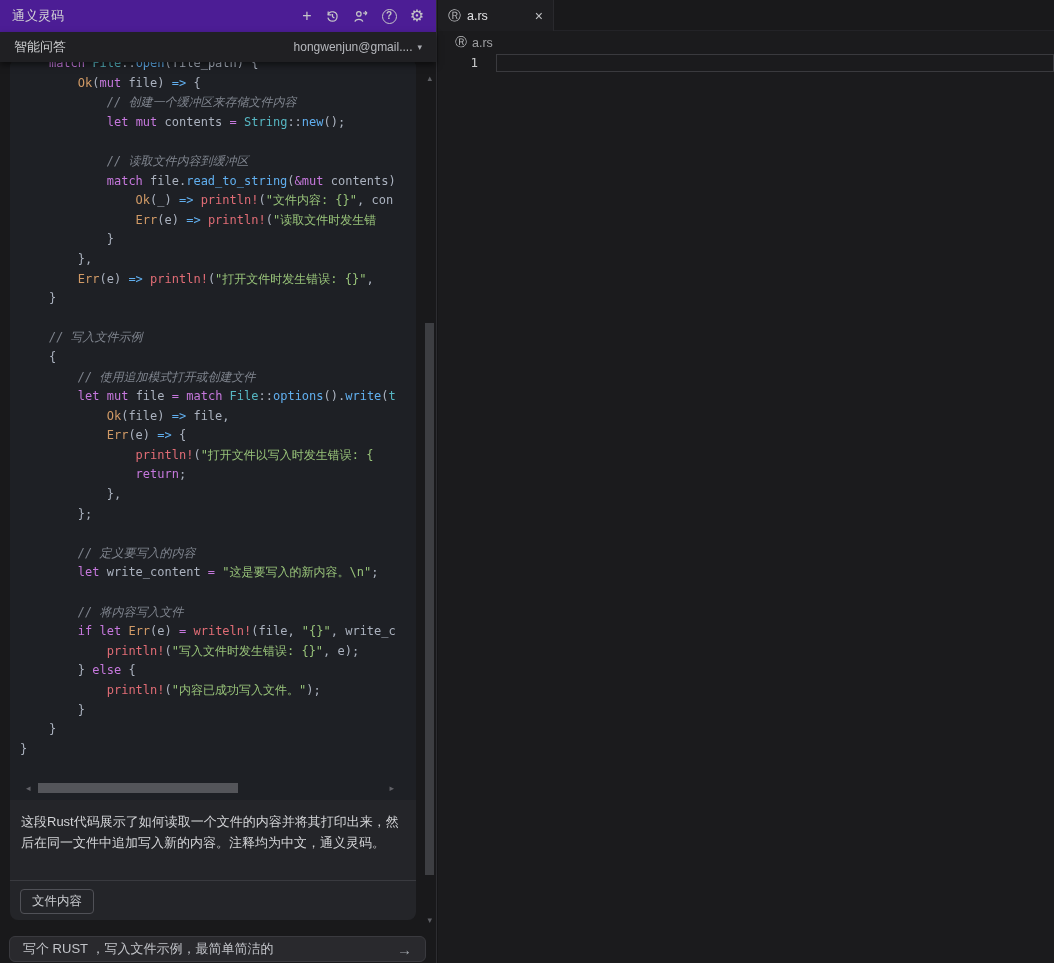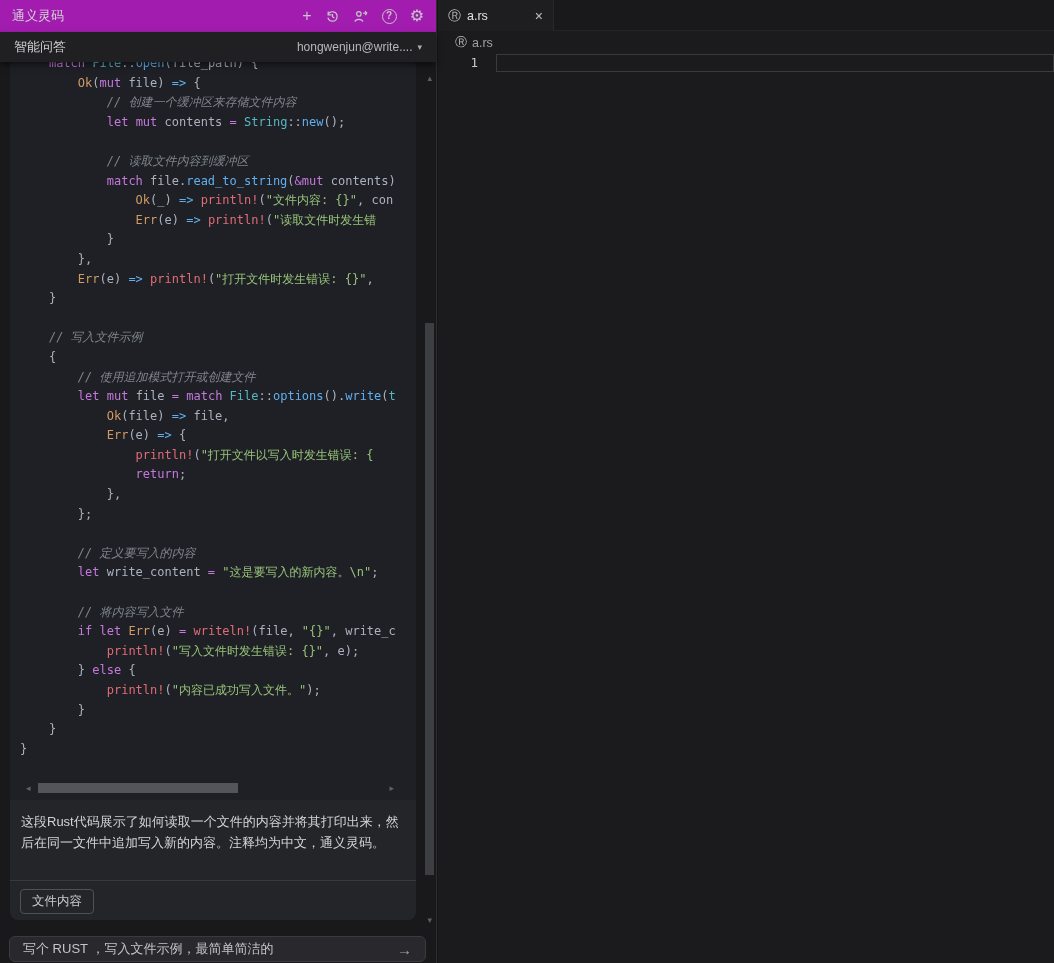--- a/index.html
+++ b/index.html
@@ -2,21 +2,21 @@
 <html><head>
 <meta charset="utf-8">
 <style>
   * { margin:0; padding:0; box-sizing:border-box; }
   html,body { width:1054px; height:963px; background:#161618; overflow:hidden;
               font-family:"Liberation Sans","DejaVu Sans",sans-serif; }
 
   
   .chat-panel { position:absolute; left:0; top:0; width:437px; height:963px;
                 background:#19191b; border-right:1px solid #2d2d31; }
-  .title-bar { height:32px; background:#a21caf; display:flex; align-items:center;
+  .title-bar { height:32px; background:#4c1d95; display:flex; align-items:center;
                padding:0 12px; }
   .title-bar .title { font-size:13px; color:#d2d3d5; }
   .title-icons { margin-left:auto; display:flex; align-items:center; gap:13px; }
   .ticon { color:#c5c6c8; font-size:16px; line-height:16px; cursor:pointer;
            display:inline-flex; align-items:center; justify-content:center; }
   .ticon.help { width:15px; height:15px; border:1.4px solid #c5c6c8; border-radius:50%;
                 font-size:10px; font-weight:bold; }
   .qa-header { height:30px; background:#202023; display:flex; align-items:center;
                padding:7px 14px; position:relative; z-index:3;
                box-shadow:0 3px 6px rgba(0,0,0,.5); }
@@ -100,21 +100,21 @@
         </svg>
       </span>
       <span class="ticon help">?</span>
       <span class="ticon">⚙</span>
     </div>
   </div>
 
   <div class="qa-header">
     <span class="qa-title">智能问答</span>
     <span class="account">
-      <span>hongwenjun@write....</span>
+      <span>hongwenjun@gmail....</span>
       <span class="caret">▾</span>
     </span>
   </div>
 
   <div class="chat-scroll">
     <div class="message-card">
 
       <div class="code-area">
         <div class="code-pre"><div class="cl"><span class="tk-p" style="color: rgb(171, 178, 191);">    </span><span class="tk-k" style="color: rgb(198, 120, 221);">match</span><span class="tk-p" style="color: rgb(171, 178, 191);"> </span><span class="tk-t" style="color: rgb(86, 182, 194);">File</span><span class="tk-p" style="color: rgb(171, 178, 191);">::</span><span class="tk-f" style="color: rgb(97, 175, 239);">open</span><span class="tk-p" style="color: rgb(171, 178, 191);">(file_path) {</span></div><div class="cl"><span class="tk-p" style="color: rgb(171, 178, 191);">        </span><span class="tk-o" style="color: rgb(209, 154, 102);">Ok</span><span class="tk-p" style="color: rgb(171, 178, 191);">(</span><span class="tk-k" style="color: rgb(198, 120, 221);">mut</span><span class="tk-p" style="color: rgb(171, 178, 191);"> file) </span><span class="tk-a" style="color: rgb(97, 175, 239);">=&gt;</span><span class="tk-p" style="color: rgb(171, 178, 191);"> {</span></div><div class="cl"><span class="tk-p" style="color: rgb(171, 178, 191);">            </span><span class="tk-c" style="color: rgb(127, 132, 142);">// 创建一个缓冲区来存储文件内容</span></div><div class="cl"><span class="tk-p" style="color: rgb(171, 178, 191);">            </span><span class="tk-k" style="color: rgb(198, 120, 221);">let</span><span class="tk-p" style="color: rgb(171, 178, 191);"> </span><span class="tk-k" style="color: rgb(198, 120, 221);">mut</span><span class="tk-p" style="color: rgb(171, 178, 191);"> contents </span><span class="tk-k" style="color: rgb(198, 120, 221);">=</span><span class="tk-p" style="color: rgb(171, 178, 191);"> </span><span class="tk-t" style="color: rgb(86, 182, 194);">String</span><span class="tk-p" style="color: rgb(171, 178, 191);">::</span><span class="tk-f" style="color: rgb(97, 175, 239);">new</span><span class="tk-p" style="color: rgb(171, 178, 191);">();</span></div><div class="cl">&nbsp;</div><div class="cl"><span class="tk-p" style="color: rgb(171, 178, 191);">            </span><span class="tk-c" style="color: rgb(127, 132, 142);">// 读取文件内容到缓冲区</span></div><div class="cl"><span class="tk-p" style="color: rgb(171, 178, 191);">            </span><span class="tk-k" style="color: rgb(198, 120, 221);">match</span><span class="tk-p" style="color: rgb(171, 178, 191);"> file.</span><span class="tk-f" style="color: rgb(97, 175, 239);">read_to_string</span><span class="tk-p" style="color: rgb(171, 178, 191);">(</span><span class="tk-k" style="color: rgb(198, 120, 221);">&amp;mut</span><span class="tk-p" style="color: rgb(171, 178, 191);"> contents)</span></div><div class="cl"><span class="tk-p" style="color: rgb(171, 178, 191);">                </span><span class="tk-o" style="color: rgb(209, 154, 102);">Ok</span><span class="tk-p" style="color: rgb(171, 178, 191);">(_) </span><span class="tk-a" style="color: rgb(97, 175, 239);">=&gt;</span><span class="tk-p" style="color: rgb(171, 178, 191);"> </span><span class="tk-m" style="color: rgb(224, 108, 117);">println!</span><span class="tk-p" style="color: rgb(171, 178, 191);">(</span><span class="tk-s" style="color: rgb(152, 195, 121);">"文件内容: {}"</span><span class="tk-p" style="color: rgb(171, 178, 191);">, con</span></div><div class="cl"><span class="tk-p" style="color: rgb(171, 178, 191);">                </span><span class="tk-o" style="color: rgb(209, 154, 102);">Err</span><span class="tk-p" style="color: rgb(171, 178, 191);">(e) </span><span class="tk-a" style="color: rgb(97, 175, 239);">=&gt;</span><span class="tk-p" style="color: rgb(171, 178, 191);"> </span><span class="tk-m" style="color: rgb(224, 108, 117);">println!</span><span class="tk-p" style="color: rgb(171, 178, 191);">(</span><span class="tk-s" style="color: rgb(152, 195, 121);">"读取文件时发生错</span></div><div class="cl"><span class="tk-p" style="color: rgb(171, 178, 191);">            }</span></div><div class="cl"><span class="tk-p" style="color: rgb(171, 178, 191);">        },</span></div><div class="cl"><span class="tk-p" style="color: rgb(171, 178, 191);">        </span><span class="tk-o" style="color: rgb(209, 154, 102);">Err</span><span class="tk-p" style="color: rgb(171, 178, 191);">(e) </span><span class="tk-a" style="color: rgb(97, 175, 239);">=&gt;</span><span class="tk-p" style="color: rgb(171, 178, 191);"> </span><span class="tk-m" style="color: rgb(224, 108, 117);">println!</span><span class="tk-p" style="color: rgb(171, 178, 191);">(</span><span class="tk-s" style="color: rgb(152, 195, 121);">"打开文件时发生错误: {}"</span><span class="tk-p" style="color: rgb(171, 178, 191);">,</span></div><div class="cl"><span class="tk-p" style="color: rgb(171, 178, 191);">    }</span></div><div class="cl">&nbsp;</div><div class="cl"><span class="tk-p" style="color: rgb(171, 178, 191);">    </span><span class="tk-c" style="color: rgb(127, 132, 142);">// 写入文件示例</span></div><div class="cl"><span class="tk-p" style="color: rgb(171, 178, 191);">    {</span></div><div class="cl"><span class="tk-p" style="color: rgb(171, 178, 191);">        </span><span class="tk-c" style="color: rgb(127, 132, 142);">// 使用追加模式打开或创建文件</span></div><div class="cl"><span class="tk-p" style="color: rgb(171, 178, 191);">        </span><span class="tk-k" style="color: rgb(198, 120, 221);">let</span><span class="tk-p" style="color: rgb(171, 178, 191);"> </span><span class="tk-k" style="color: rgb(198, 120, 221);">mut</span><span class="tk-p" style="color: rgb(171, 178, 191);"> file </span><span class="tk-k" style="color: rgb(198, 120, 221);">=</span><span class="tk-p" style="color: rgb(171, 178, 191);"> </span><span class="tk-k" style="color: rgb(198, 120, 221);">match</span><span class="tk-p" style="color: rgb(171, 178, 191);"> </span><span class="tk-t" style="color: rgb(86, 182, 194);">File</span><span class="tk-p" style="color: rgb(171, 178, 191);">::</span><span class="tk-f" style="color: rgb(97, 175, 239);">options</span><span class="tk-p" style="color: rgb(171, 178, 191);">().</span><span class="tk-f" style="color: rgb(97, 175, 239);">write</span><span class="tk-p" style="color: rgb(171, 178, 191);">(</span><span class="tk-t" style="color: rgb(86, 182, 194);">t</span></div><div class="cl"><span class="tk-p" style="color: rgb(171, 178, 191);">            </span><span class="tk-o" style="color: rgb(209, 154, 102);">Ok</span><span class="tk-p" style="color: rgb(171, 178, 191);">(file) </span><span class="tk-a" style="color: rgb(97, 175, 239);">=&gt;</span><span class="tk-p" style="color: rgb(171, 178, 191);"> file,</span></div><div class="cl"><span class="tk-p" style="color: rgb(171, 178, 191);">            </span><span class="tk-o" style="color: rgb(209, 154, 102);">Err</span><span class="tk-p" style="color: rgb(171, 178, 191);">(e) </span><span class="tk-a" style="color: rgb(97, 175, 239);">=&gt;</span><span class="tk-p" style="color: rgb(171, 178, 191);"> {</span></div><div class="cl"><span class="tk-p" style="color: rgb(171, 178, 191);">                </span><span class="tk-m" style="color: rgb(224, 108, 117);">println!</span><span class="tk-p" style="color: rgb(171, 178, 191);">(</span><span class="tk-s" style="color: rgb(152, 195, 121);">"打开文件以写入时发生错误: {</span></div><div class="cl"><span class="tk-p" style="color: rgb(171, 178, 191);">                </span><span class="tk-k" style="color: rgb(198, 120, 221);">return</span><span class="tk-p" style="color: rgb(171, 178, 191);">;</span></div><div class="cl"><span class="tk-p" style="color: rgb(171, 178, 191);">            },</span></div><div class="cl"><span class="tk-p" style="color: rgb(171, 178, 191);">        };</span></div><div class="cl">&nbsp;</div><div class="cl"><span class="tk-p" style="color: rgb(171, 178, 191);">        </span><span class="tk-c" style="color: rgb(127, 132, 142);">// 定义要写入的内容</span></div><div class="cl"><span class="tk-p" style="color: rgb(171, 178, 191);">        </span><span class="tk-k" style="color: rgb(198, 120, 221);">let</span><span class="tk-p" style="color: rgb(171, 178, 191);"> write_content </span><span class="tk-k" style="color: rgb(198, 120, 221);">=</span><span class="tk-p" style="color: rgb(171, 178, 191);"> </span><span class="tk-s" style="color: rgb(152, 195, 121);">"这是要写入的新内容。\n"</span><span class="tk-p" style="color: rgb(171, 178, 191);">;</span></div><div class="cl">&nbsp;</div><div class="cl"><span class="tk-p" style="color: rgb(171, 178, 191);">        </span><span class="tk-c" style="color: rgb(127, 132, 142);">// 将内容写入文件</span></div><div class="cl"><span class="tk-p" style="color: rgb(171, 178, 191);">        </span><span class="tk-k" style="color: rgb(198, 120, 221);">if</span><span class="tk-p" style="color: rgb(171, 178, 191);"> </span><span class="tk-k" style="color: rgb(198, 120, 221);">let</span><span class="tk-p" style="color: rgb(171, 178, 191);"> </span><span class="tk-o" style="color: rgb(209, 154, 102);">Err</span><span class="tk-p" style="color: rgb(171, 178, 191);">(e) </span><span class="tk-k" style="color: rgb(198, 120, 221);">=</span><span class="tk-p" style="color: rgb(171, 178, 191);"> </span><span class="tk-m" style="color: rgb(224, 108, 117);">writeln!</span><span class="tk-p" style="color: rgb(171, 178, 191);">(file, </span><span class="tk-s" style="color: rgb(152, 195, 121);">"{}"</span><span class="tk-p" style="color: rgb(171, 178, 191);">, write_c</span></div><div class="cl"><span class="tk-p" style="color: rgb(171, 178, 191);">            </span><span class="tk-m" style="color: rgb(224, 108, 117);">println!</span><span class="tk-p" style="color: rgb(171, 178, 191);">(</span><span class="tk-s" style="color: rgb(152, 195, 121);">"写入文件时发生错误: {}"</span><span class="tk-p" style="color: rgb(171, 178, 191);">, e);</span></div><div class="cl"><span class="tk-p" style="color: rgb(171, 178, 191);">        } </span><span class="tk-k" style="color: rgb(198, 120, 221);">else</span><span class="tk-p" style="color: rgb(171, 178, 191);"> {</span></div><div class="cl"><span class="tk-p" style="color: rgb(171, 178, 191);">            </span><span class="tk-m" style="color: rgb(224, 108, 117);">println!</span><span class="tk-p" style="color: rgb(171, 178, 191);">(</span><span class="tk-s" style="color: rgb(152, 195, 121);">"内容已成功写入文件。"</span><span class="tk-p" style="color: rgb(171, 178, 191);">);</span></div><div class="cl"><span class="tk-p" style="color: rgb(171, 178, 191);">        }</span></div><div class="cl"><span class="tk-p" style="color: rgb(171, 178, 191);">    }</span></div><div class="cl"><span class="tk-p" style="color: rgb(171, 178, 191);">}</span></div></div>
         <div class="hsb">

